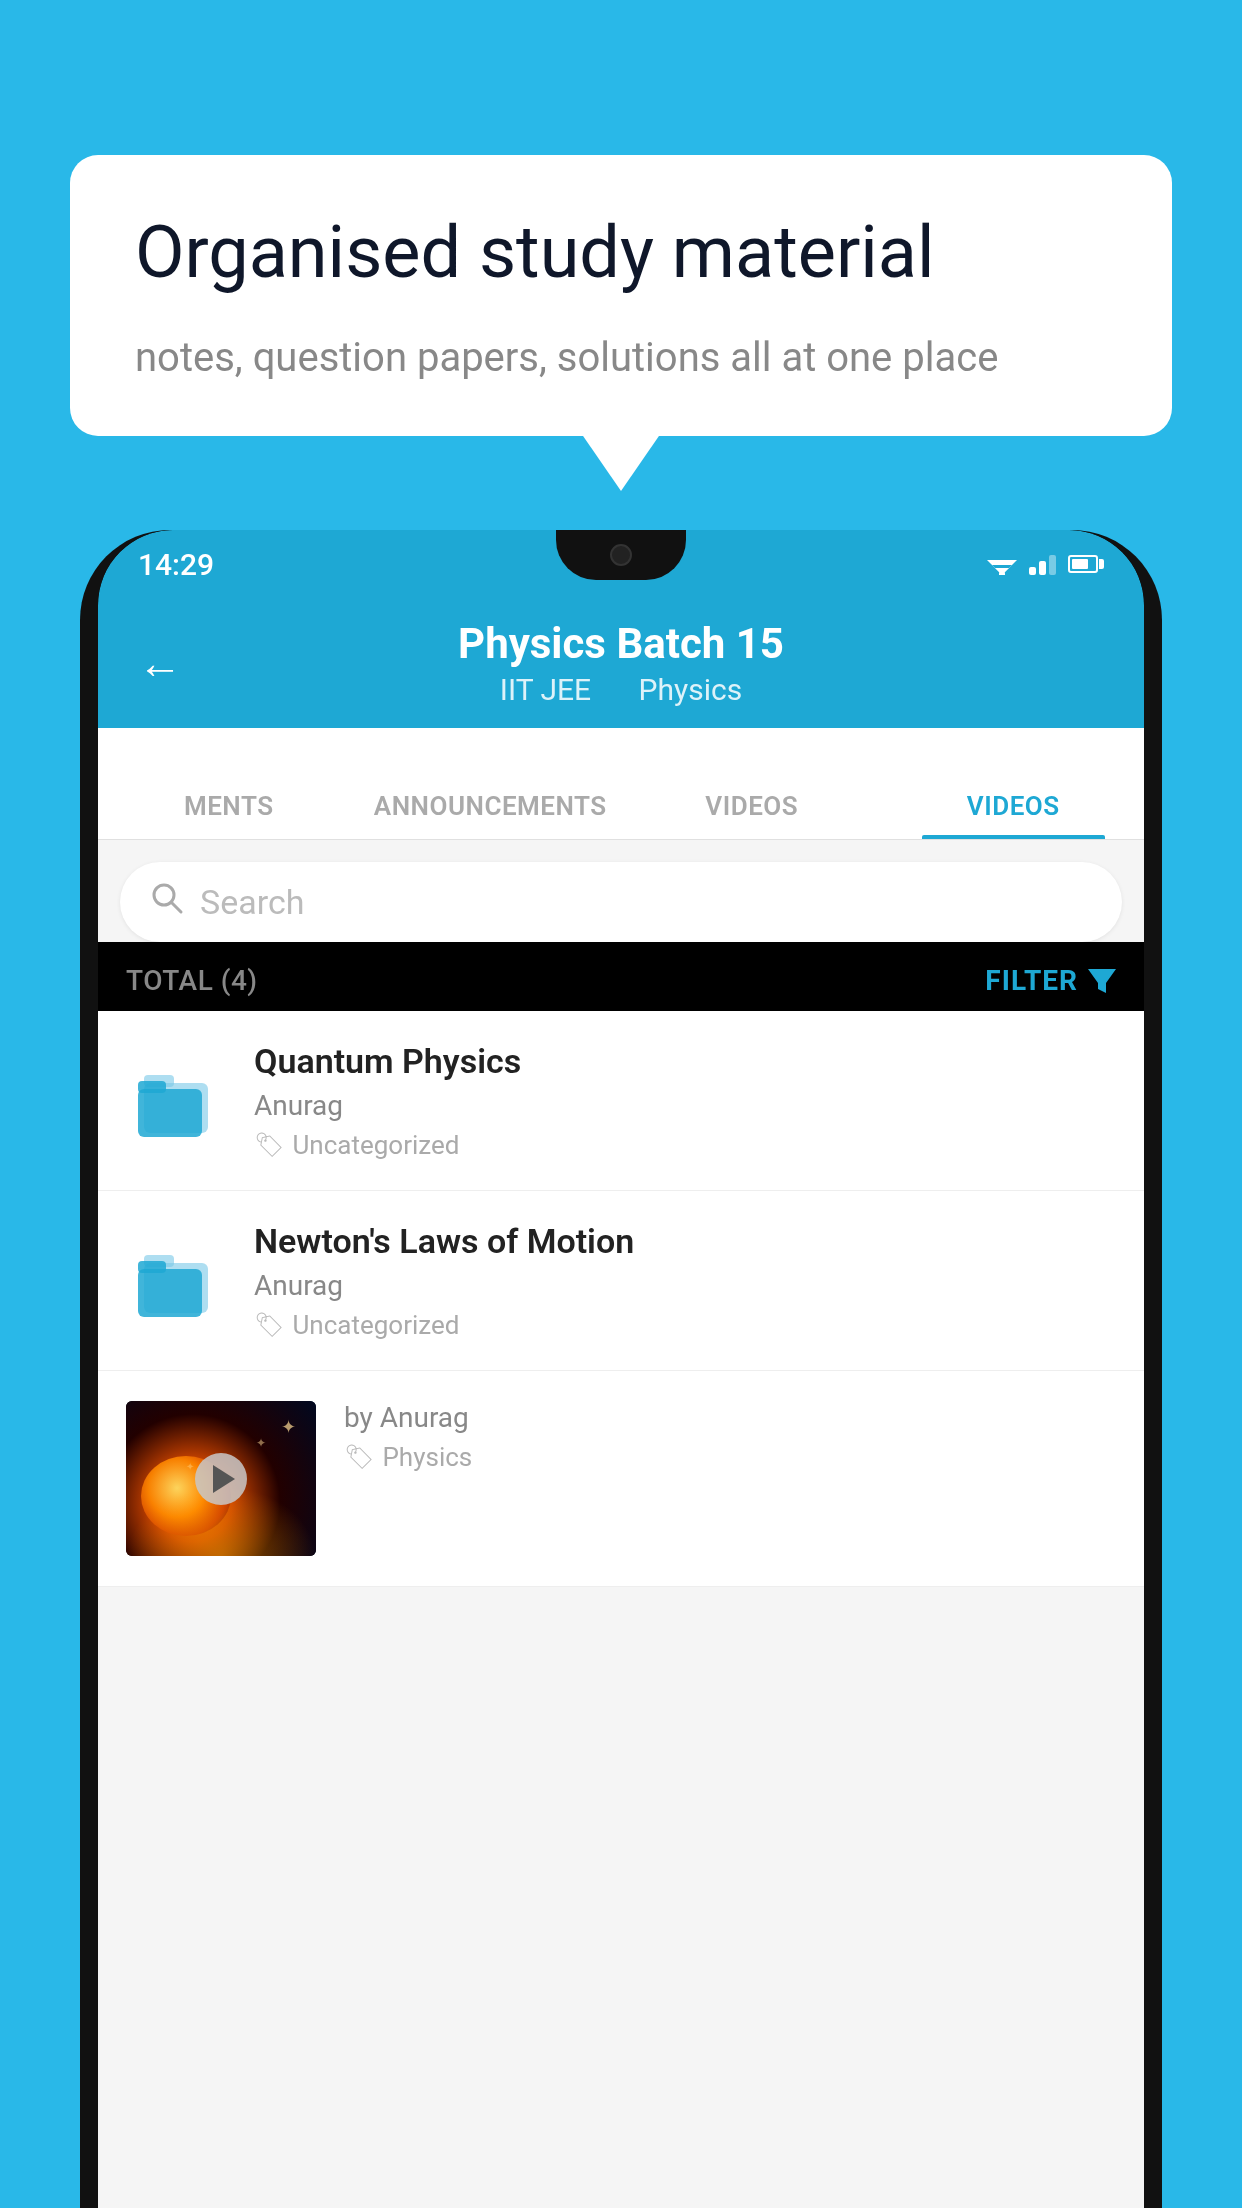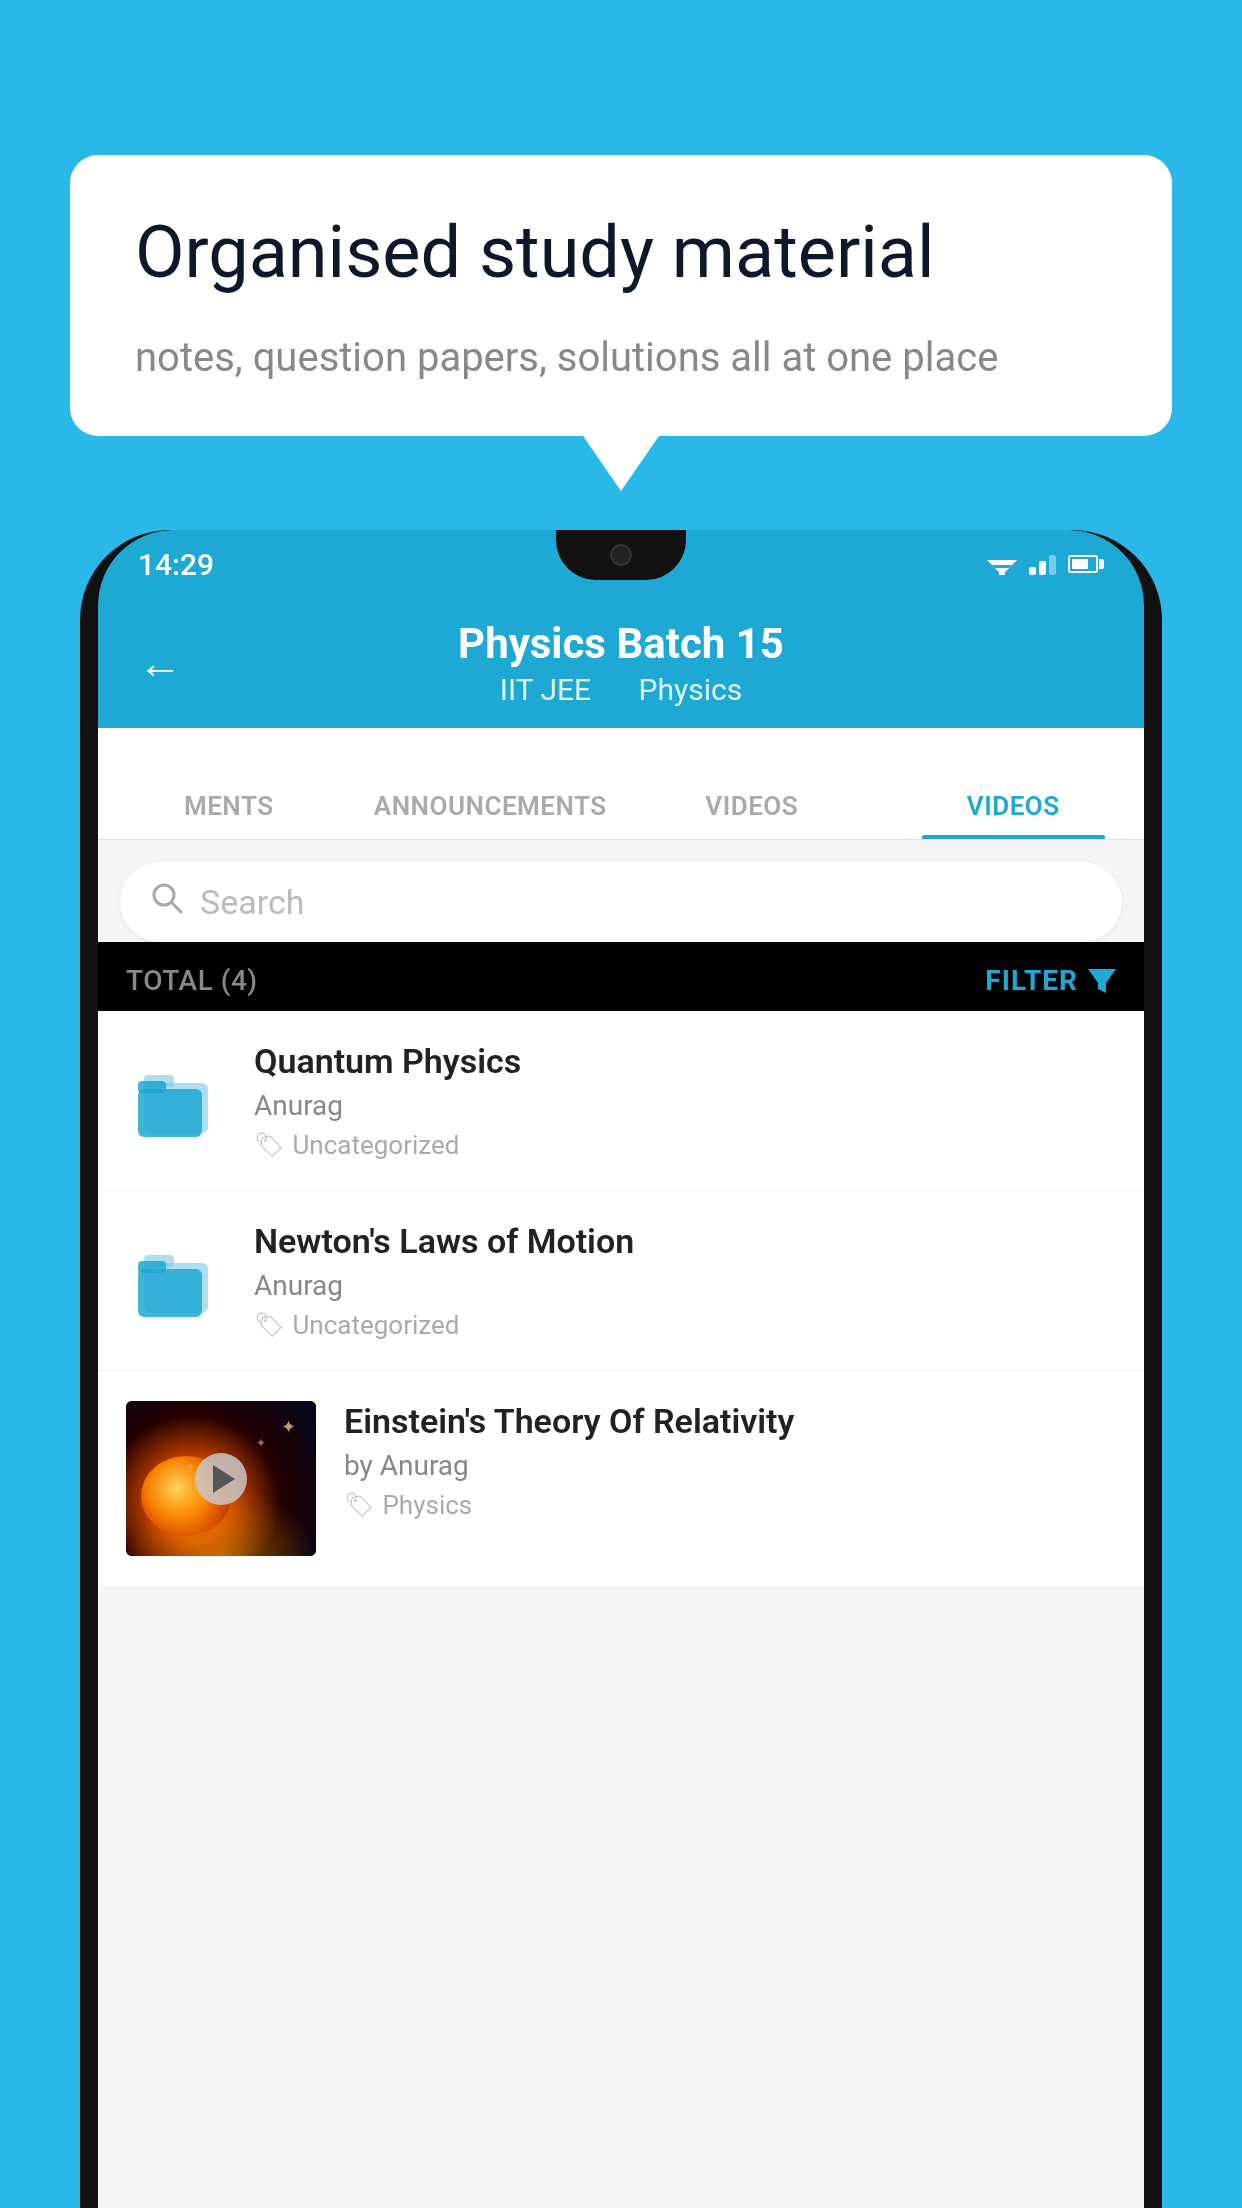--- a/index.html
+++ b/index.html
@@ -502,21 +502,20 @@
               <div class="einstein-glow"></div>
 
               <div style="position:absolute;top:15px;right:20px;color:rgba(255,220,150,0.7);font-size:18px;">✦</div>
               <div style="position:absolute;top:35px;right:50px;color:rgba(255,220,150,0.5);font-size:12px;">✦</div>
               <div style="position:absolute;top:60px;left:60px;color:rgba(255,220,150,0.4);font-size:10px;">✦</div>
               <div class="play-btn">
                 <div class="play-triangle"></div>
               </div>
             </div>
             <div class="video-info">
-              <div class="video-title">Einstein's Theory Of Relativity</div>
               <div class="video-author">by Anurag</div>
               <div class="video-tag">
                 <span class="tag-icon">🏷</span>
                 <span>Physics</span>
               </div>
             </div>
           </div>
 
         </div>
       </div>

